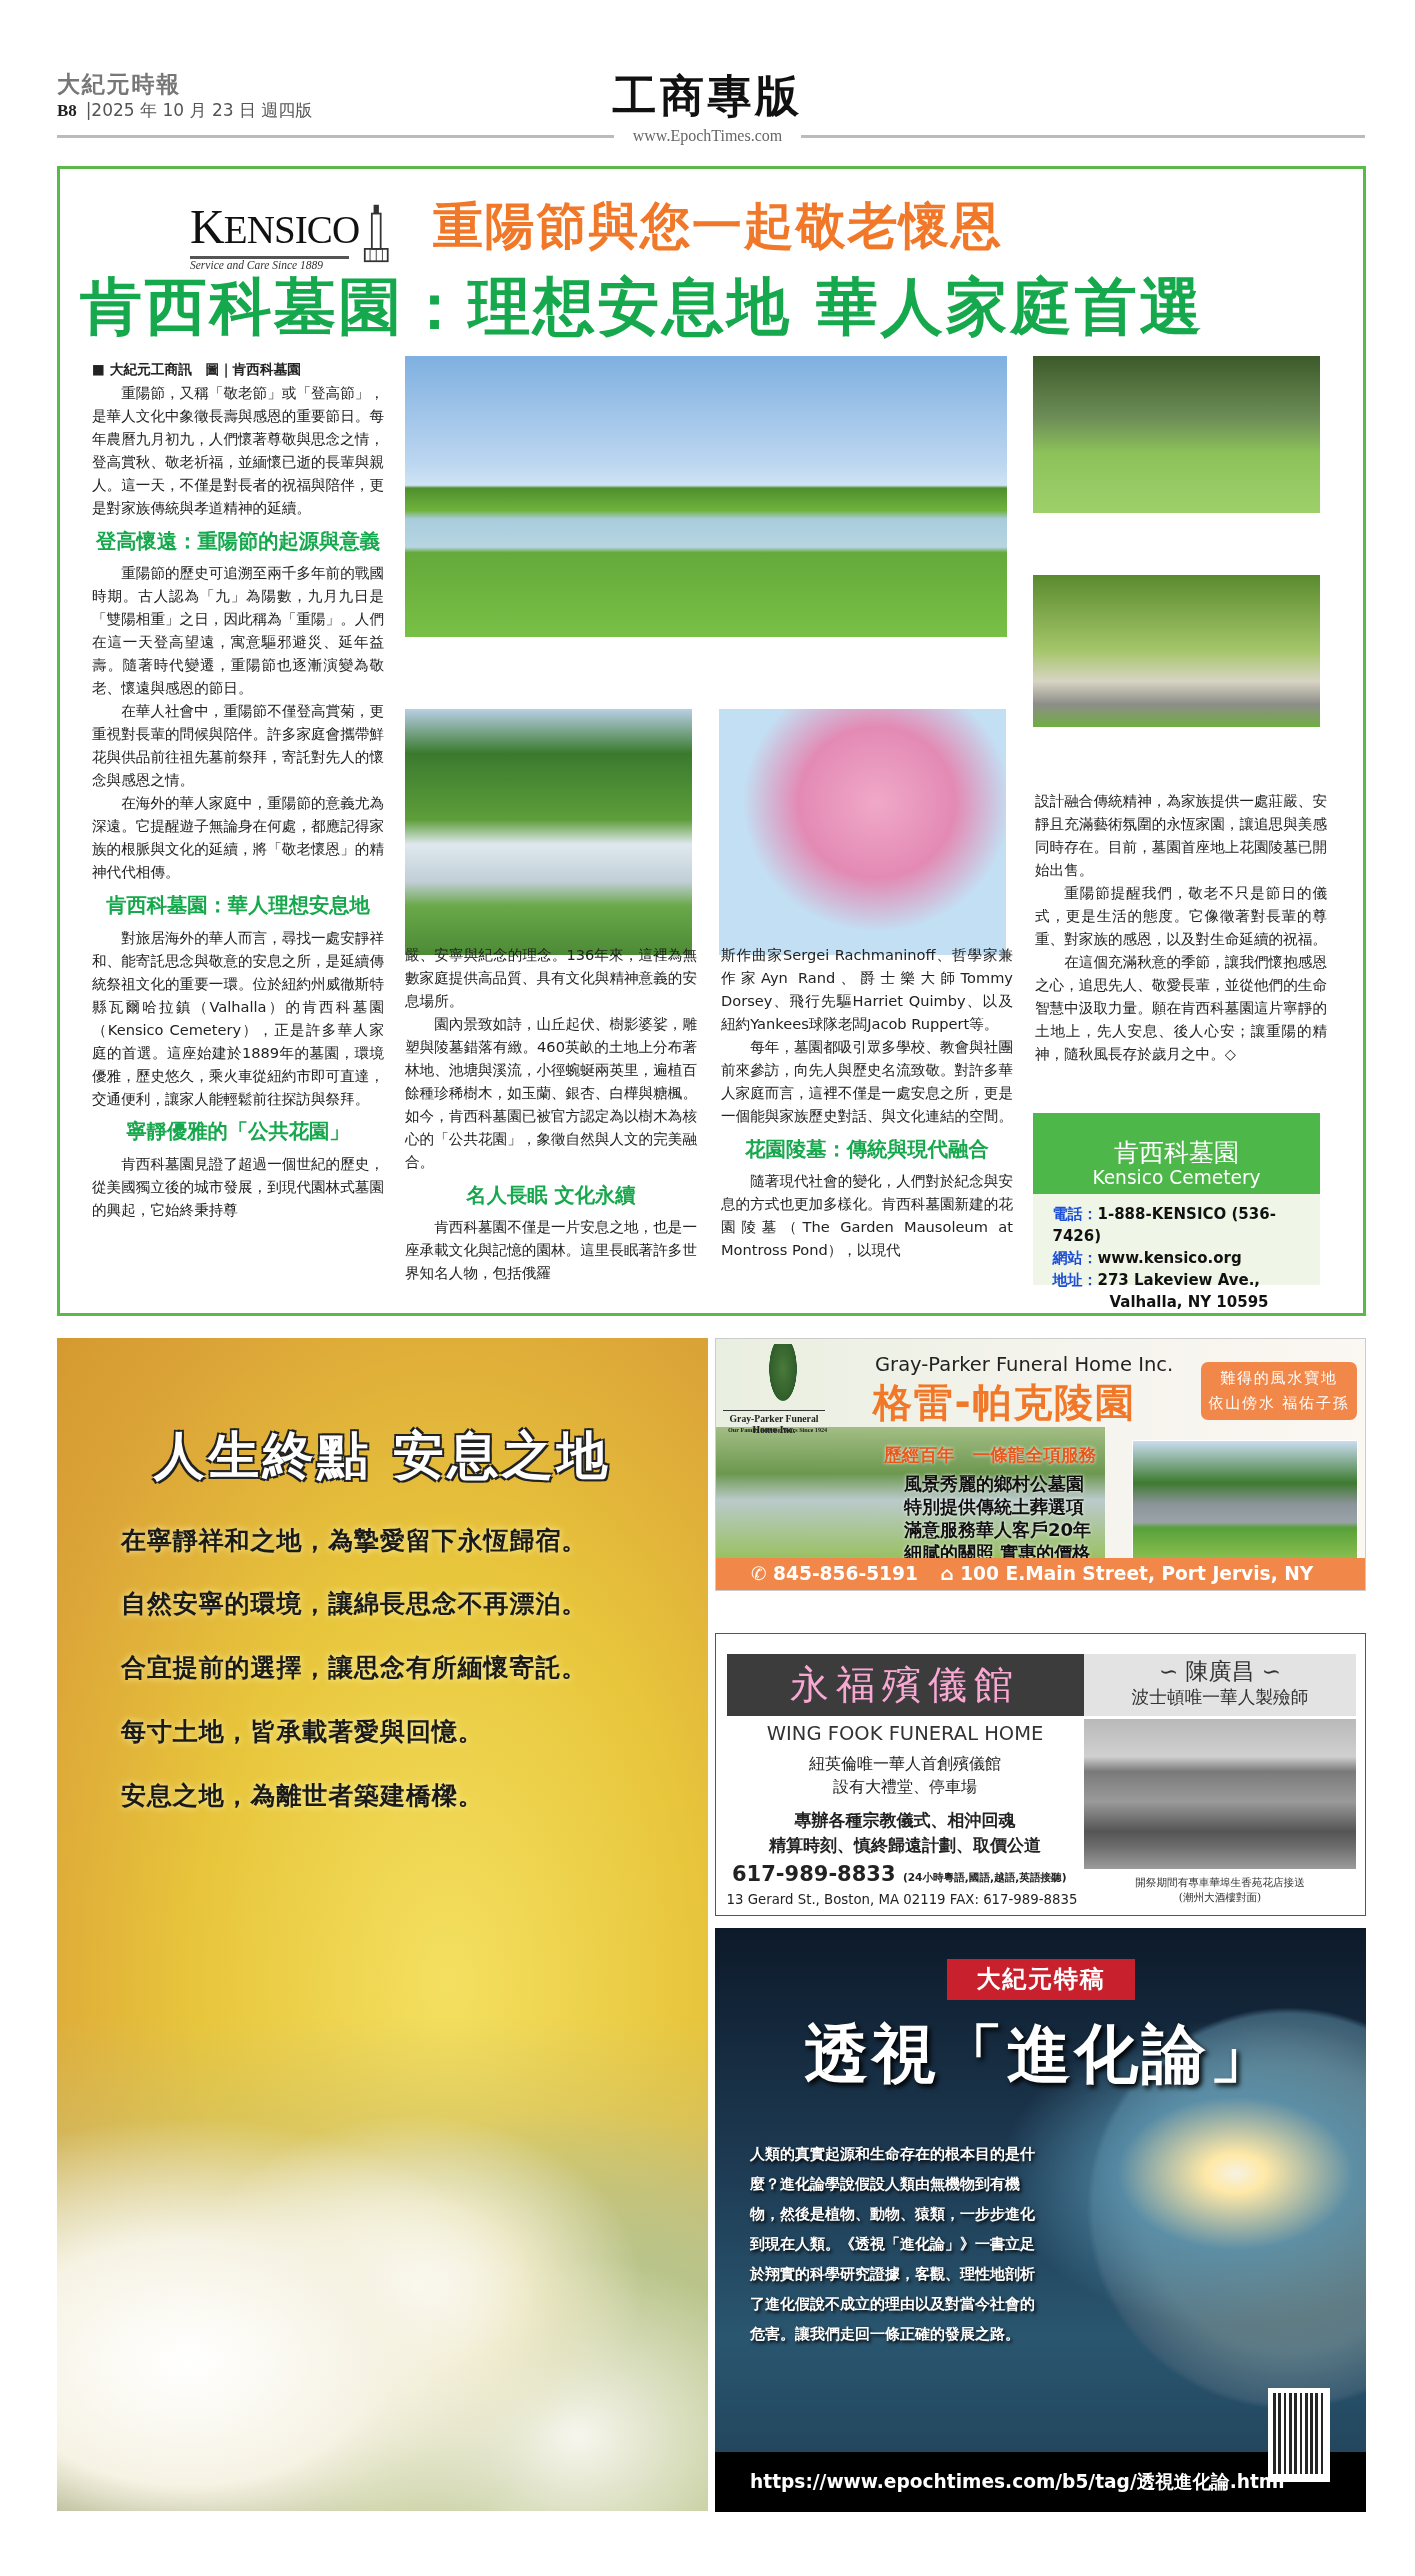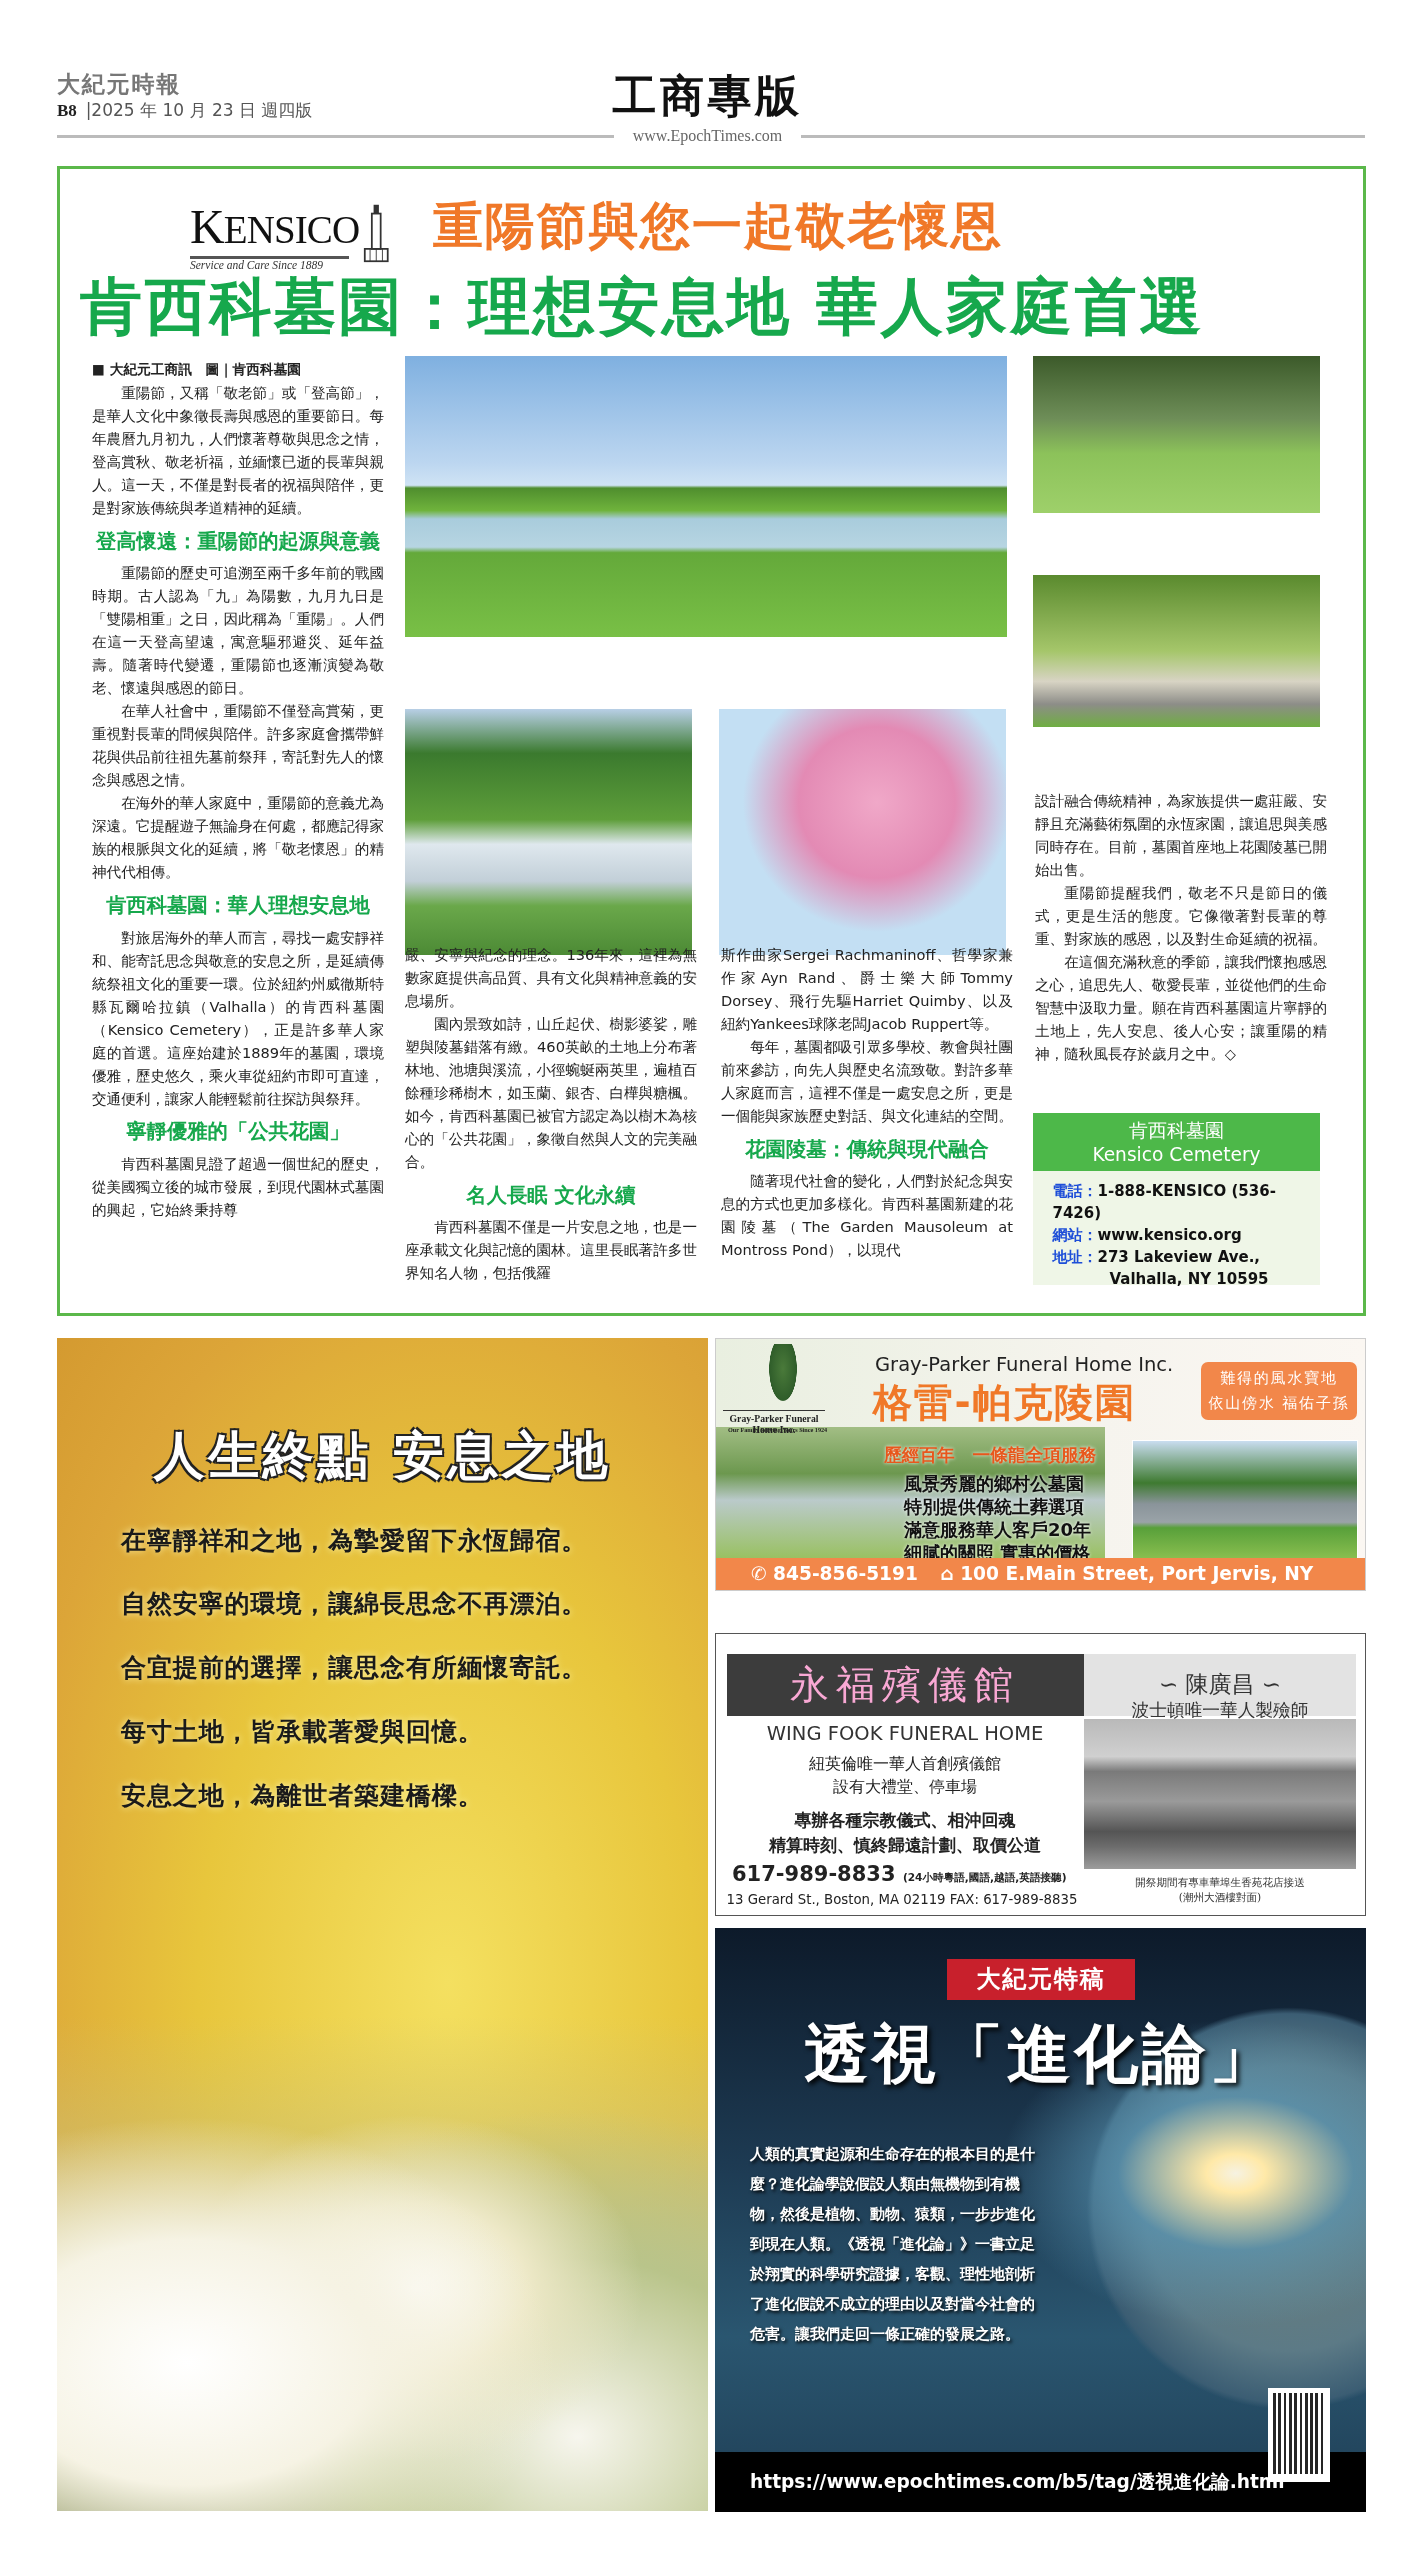--- a/index.html
+++ b/index.html
@@ -32,21 +32,21 @@
   .col3 { left: 721px; top: 943px; width: 292px; }
   .col4 { left: 1035px; top: 789px; width: 292px; }
   .photo { overflow: hidden; }
   .p-main { left: 405px; top: 356px; width: 602px; height: 281px; background: linear-gradient(180deg, #7fb0e0 0%, #bcd6f0 38%, #cfe3f4 46%, #4f8e2e 47%, #6fb33c 55%, #a9ccdc 58%, #b7d5e2 68%, #64a93a 70%, #79c046 100%); }
   .p-fount { left: 405px; top: 709px; width: 287px; height: 246px; background: linear-gradient(180deg, #b8cfe6 0%, #3b7a2e 18%, #5e9e3a 45%, #dfe8ee 55%, #c2cfd8 70%, #6aa84a 80%, #4c8a35 100%); }
   .p-cherry { left: 719px; top: 709px; width: 287px; height: 246px; background: radial-gradient(ellipse at 55% 38%, #f0a8c8 0%, #e38ab4 35%, #c3dff3 60%), linear-gradient(180deg, #cfe6f5 0%, #69aa3c 80%); }
   .p-deer { left: 1033px; top: 356px; width: 287px; height: 157px; background: linear-gradient(180deg, #3c5a2a 0%, #6e8e58 40%, #8cc25a 62%, #9ed06a 100%); }
   .p-road { left: 1033px; top: 575px; width: 287px; height: 152px; background: linear-gradient(180deg, #5a8a2e 0%, #a5c66a 50%, #d8d4c4 70%, #8d8d88 85%, #6fae42 100%); }
   .info-box { left: 1033px; top: 1113px; width: 287px; height: 172px; background: #eff6e7; }
   .info-head { background: #4db849; color: #fff; text-align: center; padding: 3.5px 0 5.3px; }
-  .info-head .zh { font-size: 19px; line-height: 26.5px; }
+  .info-head .zh { font-size: 25px; line-height: 26.5px; margin-top: 23px; }
   .info-head .en { font-size: 18.6px; line-height: 23px; }
   .info-rows { padding: 8.8px 0 0 19.5px; font-size: 15px; line-height: 22px; font-weight: bold; color: #111; }
   .info-rows .lbl { color: #1d4ed8; }
   .info-rows .indent { padding-left: 57px; }
   
   .ad-yellow { left: 57px; top: 1338px; width: 651px; height: 1173px; background: radial-gradient(ellipse at 60% 55%, #f4e060 0%, #e8c63c 45%, #dca538 80%, #d49a30 100%); overflow: hidden; }
   .ad-yellow .flowers { position: absolute; left: 0; bottom: 0; width: 651px; height: 495px; background: radial-gradient(ellipse at 20% 70%, #ffffff 0%, #f6f3e4 25%, transparent 50%), radial-gradient(ellipse at 55% 55%, #ffffff 0%, #eee9c8 22%, transparent 45%), radial-gradient(ellipse at 80% 85%, #f7f6ee 0%, #b9c48a 30%, transparent 55%), linear-gradient(180deg, rgba(240,214,80,0) 0%, #c9c07a 50%, #6f7a3c 100%); }
   .ad-yellow .title { position: absolute; left: 0; width: 651px; top: 84px; text-align: center; font-size: 51px; font-weight: bold; color: #fff; letter-spacing: 3.5px; text-shadow: -1.8px -1.8px 0 #222, 1.8px -1.8px 0 #222, -1.8px 1.8px 0 #222, 1.8px 1.8px 0 #222; }
   .ad-yellow .line { position: absolute; left: 64px; font-size: 25px; font-weight: bold; color: #1a1a1a; letter-spacing: 0.9px; text-shadow: 0 0 7px #fff6b0; }
   .ad-gp { left: 715px; top: 1338px; width: 651px; height: 253px; background: linear-gradient(90deg, #e9efe0 0%, #f6f4ee 60%, #fbf7f2 100%); border: 0.9px solid #ccc; overflow: hidden; }
@@ -57,21 +57,21 @@
   .ad-gp .en { position: absolute; left: 159px; top: 14px; font-size: 19.5px; color: #222; }
   .ad-gp .zh { position: absolute; left: 157px; top: 37px; font-size: 39px; font-weight: bold; color: #f07828; letter-spacing: 1.8px; }
   .ad-gp .badge { position: absolute; left: 485px; top: 23px; width: 156px; height: 58px; background: #f2874a; border-radius: 7px; color: #fff; font-family: "DejaVu Serif", serif; font-size: 15px; line-height: 25px; text-align: center; padding-top: 4.4px; letter-spacing: 1.8px; }
   .ad-gp .slogan { position: absolute; left: 168px; top: 104px; font-size: 17.7px; font-weight: bold; color: #e8571c; text-shadow: 0 0 3.5px #fff; }
   .ad-gp .bullets { position: absolute; left: 188px; top: 133px; font-size: 18px; line-height: 23px; font-weight: bold; color: #111; text-shadow: 0 0 3.5px #fff; }
   .ad-gp .bldg { position: absolute; left: 416px; top: 101px; width: 226px; height: 142px; background: linear-gradient(180deg, #c9ddf0 0%, #3e7a30 30%, #8a949a 45%, #9aa3a8 58%, #58a03a 62%, #8cc050 85%, #bfbfbf 100%); border: 1.8px solid #fff; }
   .ad-gp .footer { position: absolute; left: 0; bottom: 0; width: 651px; height: 32px; background: #f2874a; color: #fff; font-size: 18.6px; font-weight: bold; line-height: 32px; padding-left: 35px; }
   .ad-wf { left: 715px; top: 1633px; width: 651px; height: 283px; border: 1.8px solid #555; background: #fff; overflow: hidden; }
   .ad-wf .namebar { position: absolute; left: 10.6px; top: 19.5px; width: 357px; height: 62px; background: #3c3c3c; color: #f9a8d4; font-family: "DejaVu Serif", serif; font-size: 39px; text-align: center; line-height: 62px; letter-spacing: 7px; }
   .ad-wf .chenbox { position: absolute; left: 368px; top: 19.5px; width: 272px; height: 62px; background: #e3e3e3; text-align: center; }
-  .ad-wf .chen { font-size: 23px; line-height: 30px; color: #333; padding-top: 15px; }
+  .ad-wf .chen { font-size: 23px; line-height: 30px; color: #333; padding-top: 2px; }
   .ad-wf .chen-sub { font-size: 17.7px; line-height: 23px; color: #333; }
   .ad-wf .en { position: absolute; left: 10.6px; top: 88px; width: 357px; text-align: center; font-size: 19.5px; color: #333; }
   .ad-wf .serif { position: absolute; left: 10.6px; width: 357px; text-align: center; font-family: "DejaVu Serif", serif; font-size: 16px; color: #222; }
   .ad-wf .bold { position: absolute; left: 10.6px; width: 357px; text-align: center; font-size: 17px; font-weight: bold; color: #222; }
   .ad-wf .phone { position: absolute; left: 16px; top: 228px; font-size: 21px; font-weight: bold; color: #222; }
   .ad-wf .phone small { font-size: 10.6px; font-weight: bold; }
   .ad-wf .addr { position: absolute; left: 10.6px; top: 258px; font-size: 13.3px; color: #222; }
   .ad-wf .photo { position: absolute; left: 368px; top: 85px; width: 272px; height: 150px; background: linear-gradient(180deg, #b9b9b9 0%, #d0d0d0 25%, #7a7a7a 35%, #9a9a9a 55%, #555 75%, #6c6c6c 85%, #9c9c9c 100%); }
   .ad-wf .cap { position: absolute; left: 368px; top: 241px; width: 272px; text-align: center; font-family: "DejaVu Serif", serif; font-size: 10.6px; line-height: 15px; color: #333; }
   .ad-evo { left: 715px; top: 1928px; width: 651px; height: 584px; background: radial-gradient(ellipse at 80% 42%, #f6f2e2 0%, #ffe9a8 4%, rgba(90,150,180,0.7) 16%, transparent 32%), radial-gradient(circle at 88% 48%, #6d7f7a 0%, #5c7a86 22%, #3b5d73 30%, transparent 31%), linear-gradient(180deg, #0d1a2a 0%, #1d3a52 40%, #2a5670 70%, #1f3e55 100%); overflow: hidden; }

